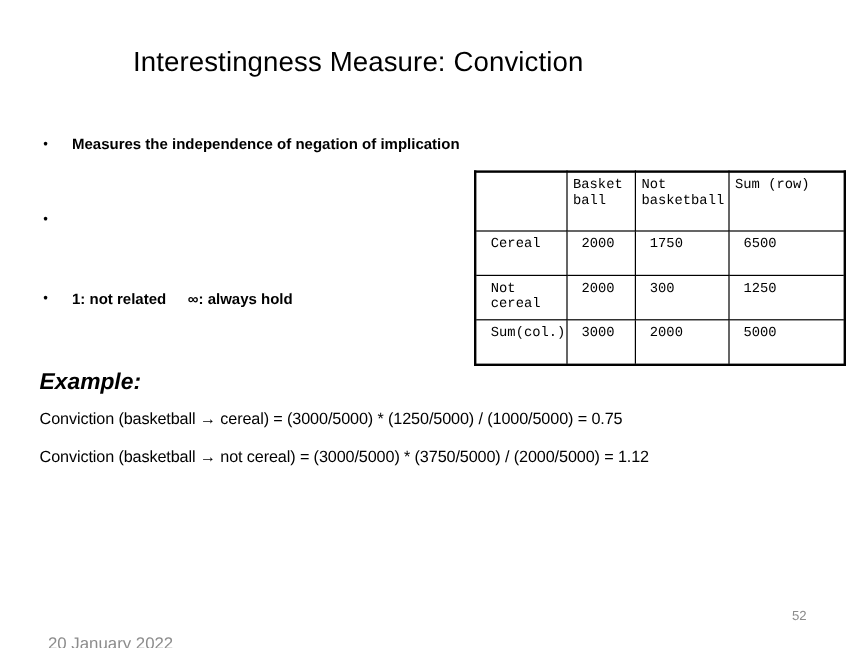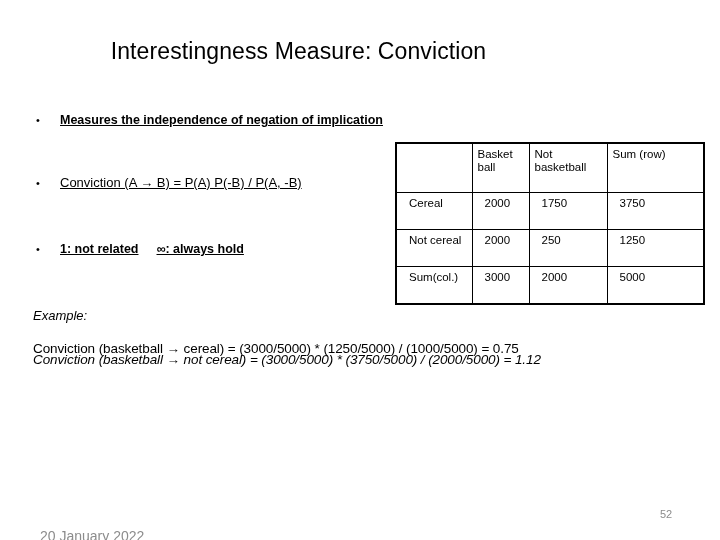--- a/index.html
+++ b/index.html
@@ -61,21 +61,20 @@
     text-align: left;
     padding-left: 6px;
     box-sizing: border-box;
   }
   .bullet-text {
     font-size: 12.5px;
     line-height: 20px;
     color: #000000;
     font-weight: 600;
     white-space: nowrap;
-    text-decoration: underline;
   }
   .bullet-text.normal-weight {
     font-weight: 400;
     font-size: 13px;
   }
   .gap-wide { display: inline-block; width: 18px; }
 
   
   .data-table {
     position: absolute;
@@ -89,50 +88,50 @@
   }
   .data-table td, .data-table th {
     border: 1px solid #000000;
     font-size: 11.5px;
     font-weight: 400;
     text-align: left;
     vertical-align: top;
     padding: 4px 5px 4px 5px;
     color: #000000;
     line-height: 13px;
-    font-family: Liberation Sans, sans-serif;
+    font-family: Liberation Mono, monospace;
   }
   .col-label { width: 76px; }
   .col-c1 { width: 57px; }
   .col-c2 { width: 78px; }
   .col-c3 { width: 97px; }
   .hdr-row td { height: 40px; }
   .body-row td { height: 28px; padding-left: 12px; }
 
   
   .example-label {
     position: absolute;
     left: 33px;
     top: 308px;
-    font-size: 13px;
+    font-size: 19px;
     font-style: italic;
-    font-weight: 400;
+    font-weight: 700;
     color: #000000;
   }
   .calc-line {
     position: absolute;
     left: 33px;
     font-size: 13.5px;
     font-weight: 400;
     color: #000000;
     white-space: nowrap;
     letter-spacing: -0.1px;
   }
   .calc-line.c0 { top: 341px; }
-  .calc-line.c1 { top: 352px; font-style: italic; }
+  .calc-line.c1 { top: 373px; }
   .calc-line.c2 { top: 406px; }
 
   
   .footer-date {
     position: absolute;
     left: 40px;
     top: 528px;
     font-size: 14px;
     color: #8c8c8c;
   }
@@ -154,21 +153,20 @@
 
   <div class="bullet-list">
 
     <div class="bullet-row b0">
       <span class="bullet-mark">•</span>
       <span class="bullet-text">Measures the independence of negation of implication</span>
     </div>
 
     <div class="bullet-row b1">
       <span class="bullet-mark">•</span>
-      <span class="bullet-text normal-weight">Conviction (A → B) =  P(A) P(-B) / P(A, -B)</span>
     </div>
 
     <div class="bullet-row b2">
       <span class="bullet-mark">•</span>
       <span class="bullet-text">1: not related</span>
       <span class="gap-wide"></span>
       <span class="bullet-text">∞: always hold</span>
     </div>
 
   </div>
@@ -184,26 +182,26 @@
       <tr class="hdr-row">
         <td></td>
         <td>Basket ball</td>
         <td>Not basketball</td>
         <td>Sum  (row)</td>
       </tr>
       <tr class="body-row">
         <td>Cereal</td>
         <td>2000</td>
         <td>1750</td>
-        <td>3750</td>
+        <td>6500</td>
       </tr>
       <tr class="body-row">
         <td>Not cereal</td>
         <td>2000</td>
-        <td>250</td>
+        <td>300</td>
         <td>1250</td>
       </tr>
       <tr class="body-row">
         <td>Sum(col.)</td>
         <td>3000</td>
         <td>2000</td>
         <td>5000</td>
       </tr>
     </tbody>
   </table>

